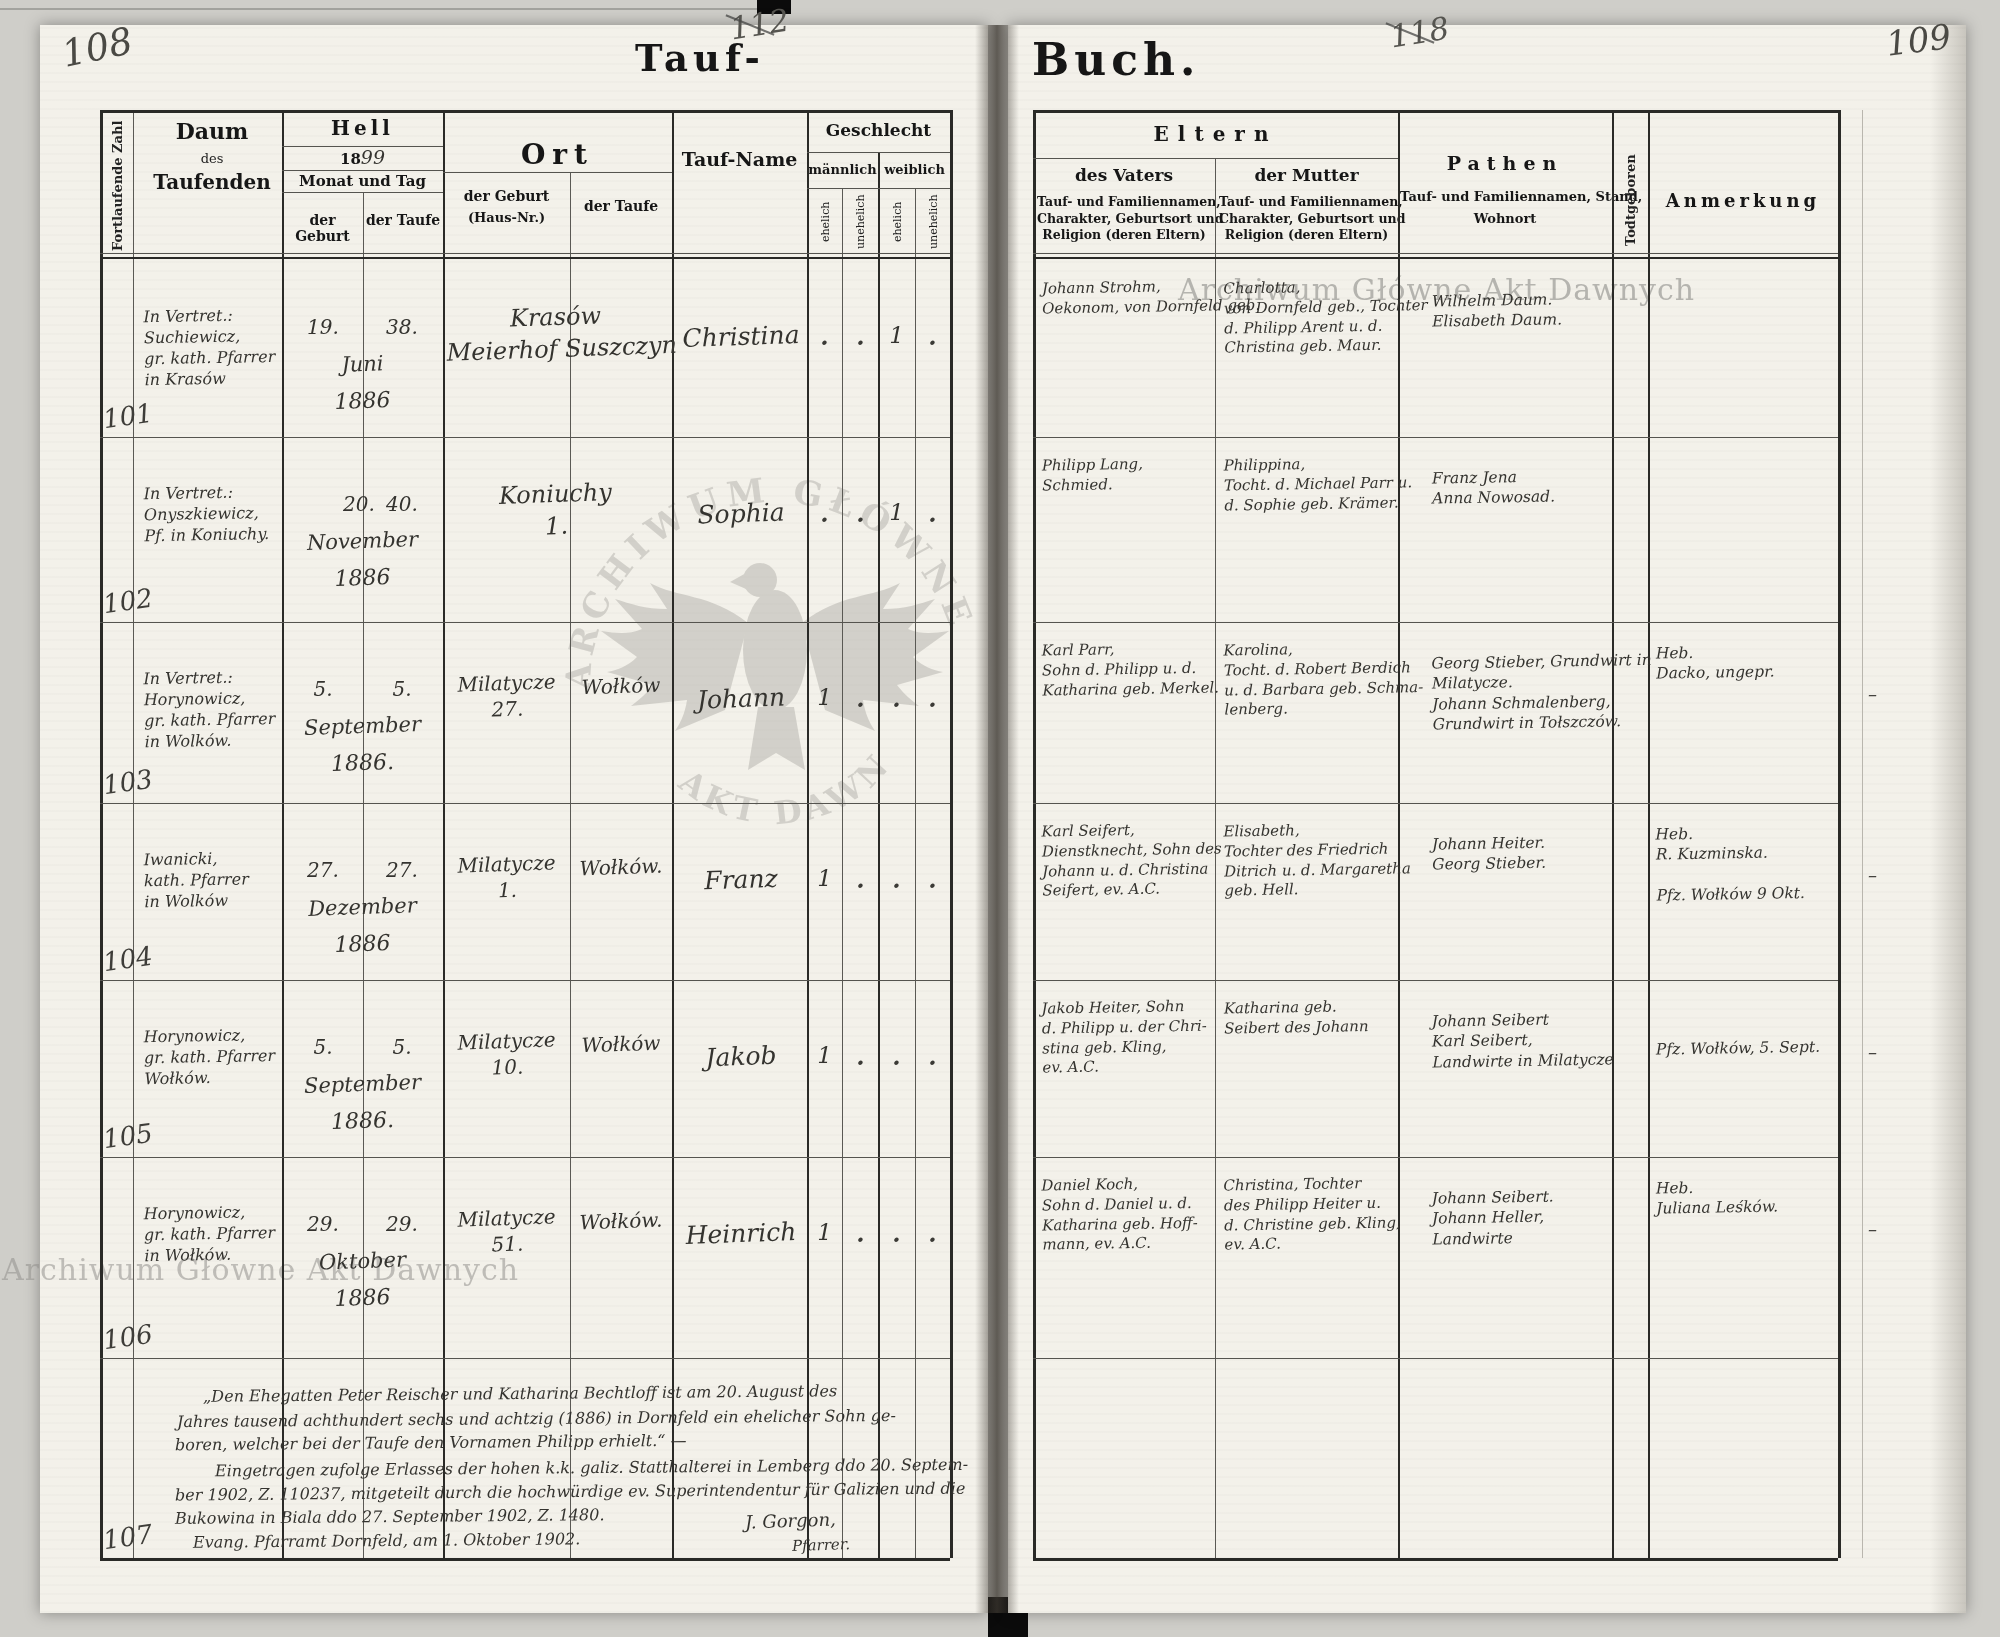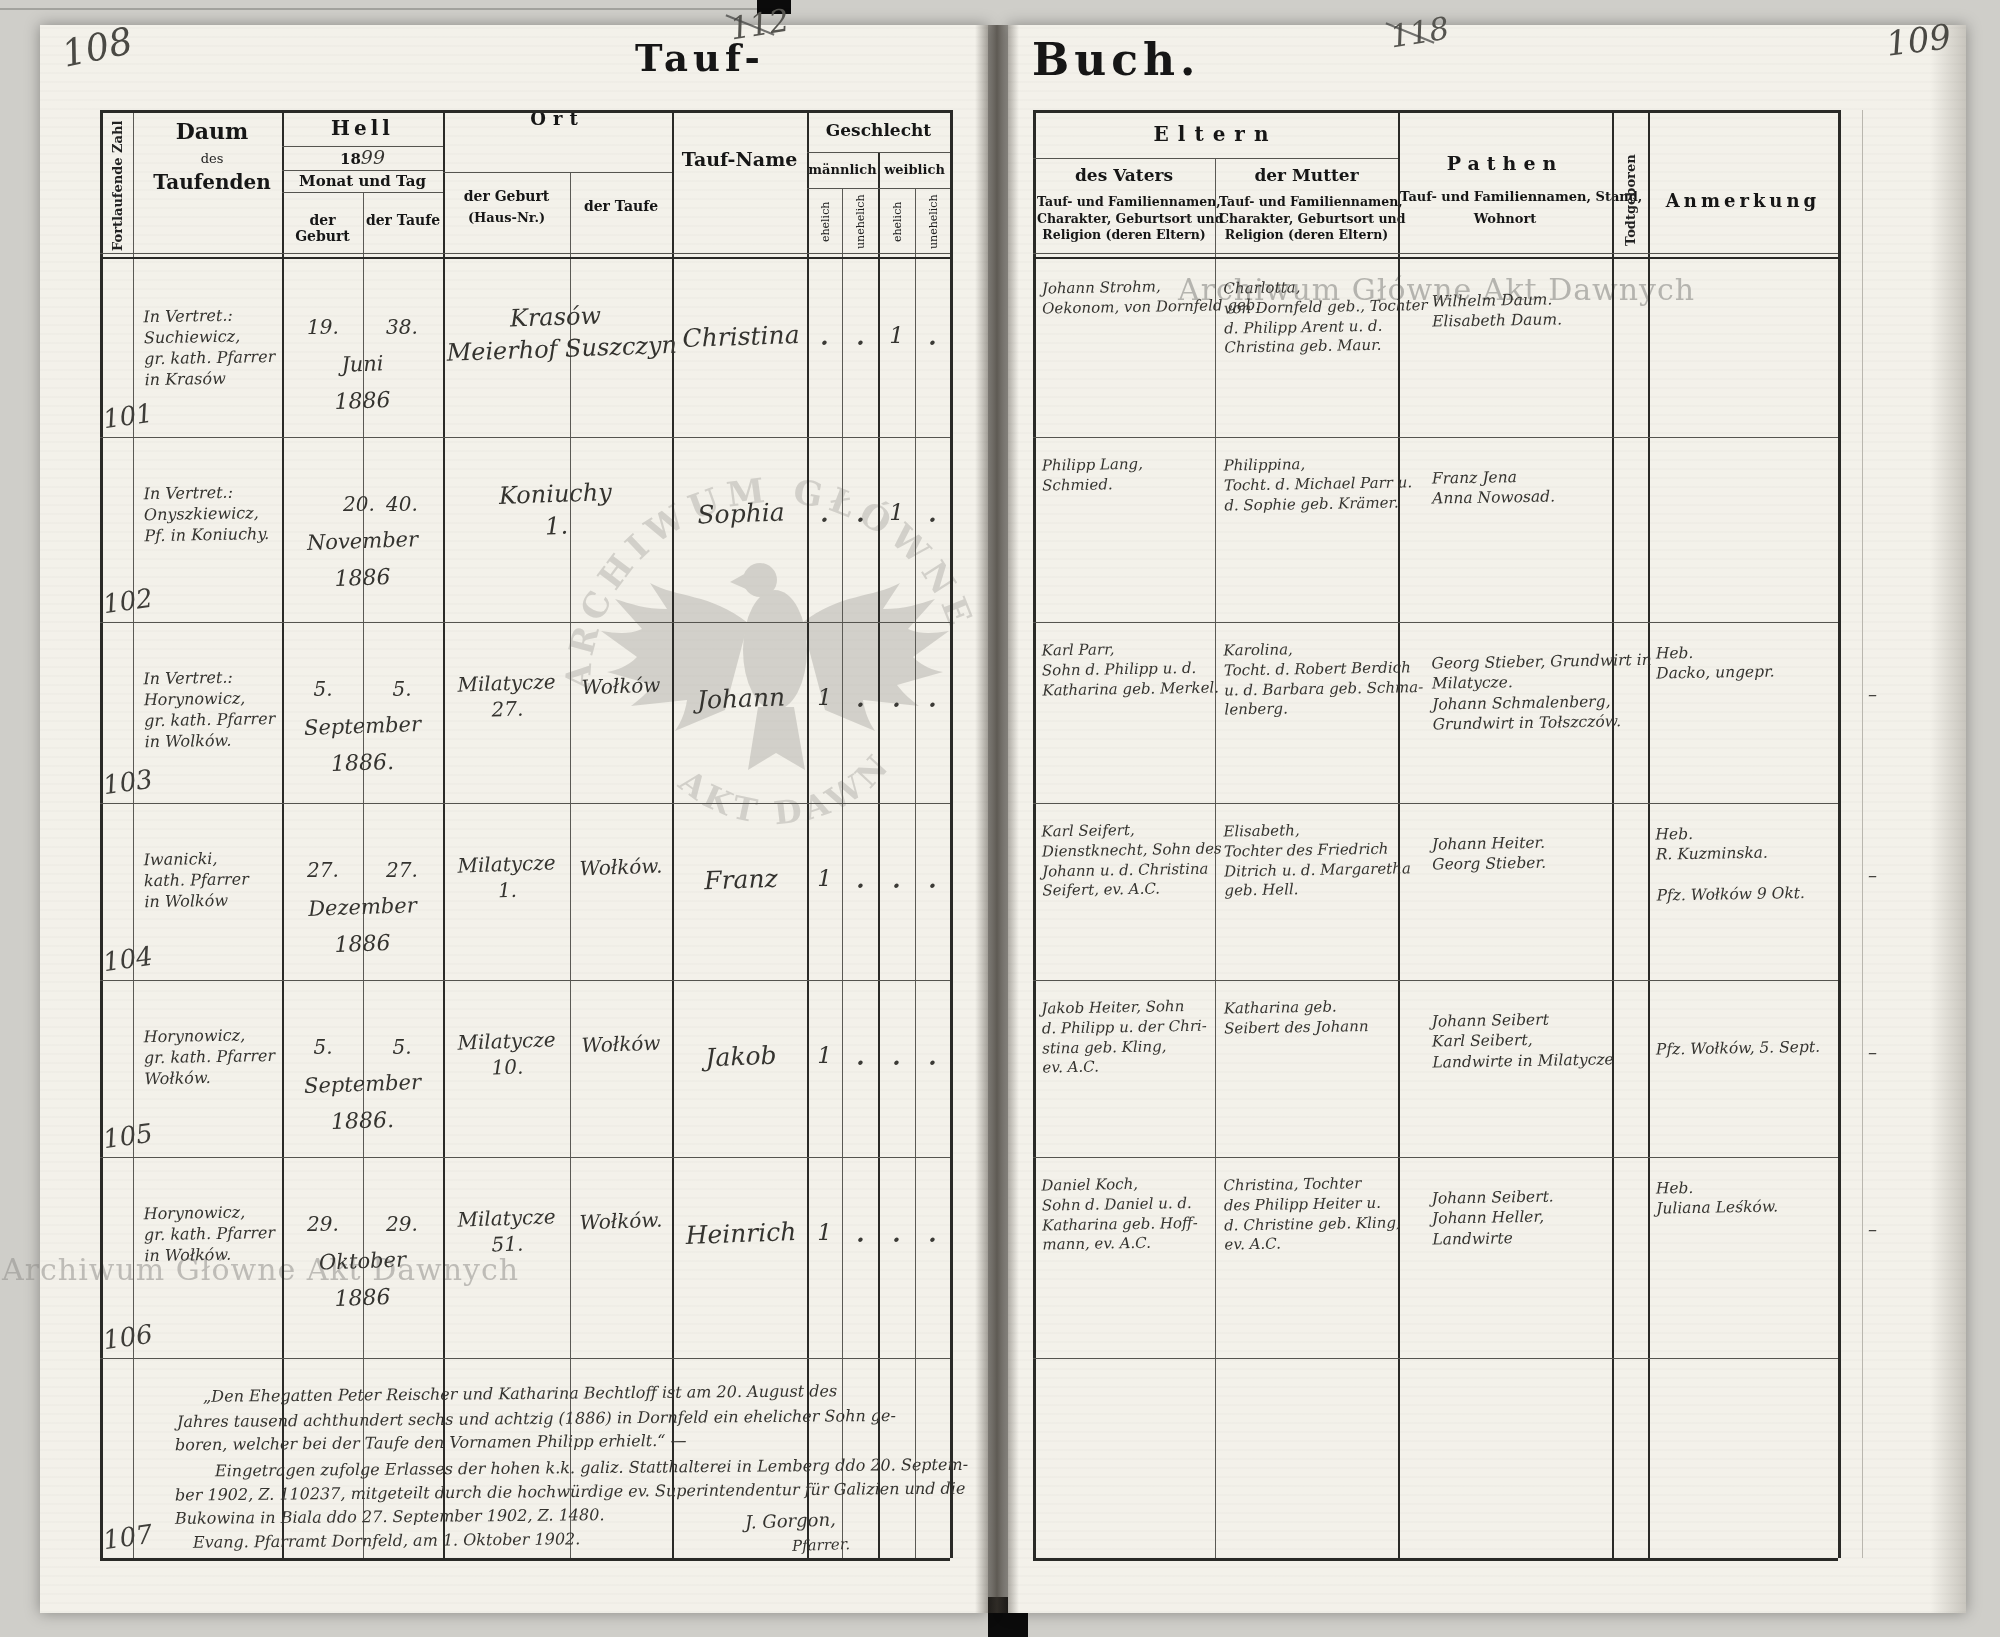--- a/index.html
+++ b/index.html
@@ -73,21 +73,21 @@
   <div class="abs print ctr" style="left:142px;top:170px;width:140px;font-size:20px;">Taufenden</div>
 
   <div class="abs print ctr" style="left:282px;top:116px;width:161px;font-size:20px;letter-spacing:4px;">Hell</div>
   <div class="abs ctr" style="left:282px;top:146px;width:161px;font-size:17px;">
     <span class="print" style="font-size:15px;">18</span><span class="hw" style="font-size:19px;">99</span>
   </div>
   <div class="abs print ctr" style="left:282px;top:172px;width:161px;font-size:15px;">Monat und Tag</div>
   <div class="abs print ctr" style="left:284px;top:212px;width:77px;font-size:14px;">der Geburt</div>
   <div class="abs print ctr" style="left:364px;top:212px;width:78px;font-size:14px;">der Taufe</div>
 
-  <div class="abs print ctr" style="left:443px;top:108px;width:229px;font-size:18px;letter-spacing:7px;">Ort</div>
+  <div class="abs print ctr" style="left:443px;top:138px;width:229px;font-size:28px;letter-spacing:7px;">Ort</div>
   <div class="abs print ctr" style="left:445px;top:188px;width:123px;font-size:14px;">der Geburt</div>
   <div class="abs print ctr" style="left:445px;top:210px;width:123px;font-size:13px;">(Haus-Nr.)</div>
   <div class="abs print ctr" style="left:572px;top:198px;width:98px;font-size:14px;">der Taufe</div>
 
   <div class="abs print ctr" style="left:674px;top:148px;width:131px;font-size:19px;">Tauf-Name</div>
 
   <div class="abs print ctr" style="left:807px;top:120px;width:143px;font-size:17px;">Geschlecht</div>
   <div class="abs print ctr" style="left:807px;top:162px;width:71px;font-size:13px;">männlich</div>
   <div class="abs print ctr" style="left:879px;top:162px;width:71px;font-size:13px;">weiblich</div>
   <div class="abs vert" style="left:810px;top:190px;width:30px;height:64px;font-size:11px;color:#222;">ehelich</div>

